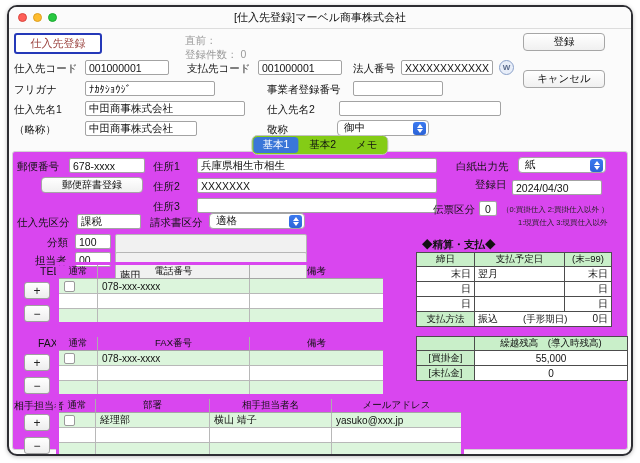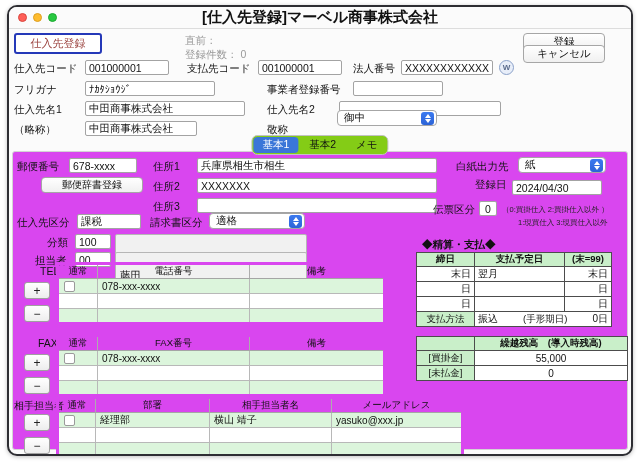--- a/index.html
+++ b/index.html
@@ -11,21 +11,21 @@
   html,body{width:640px;height:463px;background:#fff;overflow:hidden}
   .frame{position:absolute;left:7px;top:5px;width:626px;height:451px;border:2px solid #2e2e33;
          border-radius:10px;background:#fbfbfb;overflow:hidden;box-shadow:0 1px 4px rgba(0,0,0,.25)}
   .titlebar{position:absolute;left:0;top:0;right:0;height:22px;background:#fbfbfb;
             border-bottom:1px solid #ddd;display:flex;align-items:center;justify-content:center}
   .lights{position:absolute;left:9px;top:6px;display:flex;gap:6px}
   .light{width:9px;height:9px;border-radius:50%;display:inline-block}
   .light.r{background:var(--c-traffic-red);border:1px solid #d94941}
   .light.y{background:var(--c-traffic-yellow);border:1px solid #dd9f22}
   .light.g{background:var(--c-traffic-green);border:1px solid #1faa33}
-  .wtitle{font-size:15px;font-weight:bold;color:#111}
+  .wtitle{font-size:11px;font-weight:normal;color:#111}
   .content{position:absolute;left:0;top:23px;right:0;bottom:0}
   .lbl{position:absolute;font-size:10.5px;color:#131313;white-space:nowrap}
   .lbl.sm{font-size:10px}
   .note{position:absolute;font-size:7.5px;color:#222;white-space:nowrap}
   .tb{position:absolute;height:15px;border:1px solid #a3a3a3;background:#fff;border-radius:2px;
       font-size:10.5px;padding:0 3px;color:#111;outline:none}
   .disp{position:absolute;height:15px;border:1px solid #b6b6b6;background:#f1f1f1;border-radius:2px;
       font-size:10.5px;padding:16px 4px;color:#111;white-space:nowrap;overflow:hidden}
   .btn{position:absolute;background:linear-gradient(#ffffff,#f0f0f0);border:1px solid #a6a6a6;
       border-radius:4px;font-size:10.5px;color:#111;text-align:center;cursor:pointer}
@@ -56,21 +56,21 @@
   .cb{display:inline-block;width:11px;height:11px;background:#fff;border:1px solid #9a9a9a;
       border-radius:2px;vertical-align:middle;margin-left:1px;cursor:pointer}
   table{border-collapse:collapse;table-layout:fixed;position:absolute}
   .gtable{border:3px solid #d946ef;background:transparent}
   .gtable th{font-weight:normal;font-size:9.5px;height:13px;border-left:1px solid #adadad;
       border-bottom:1px solid #a5a5a5;text-align:center;color:#111;overflow:hidden}
   .gtable td{height:15px;border:1px solid #b8b8b8;font-size:10px;padding:0 4px;color:#111;
       background:#fff;white-space:nowrap;overflow:hidden}
   .gtable tr.g td{background:var(--c-green-row)}
   .ptable{border:1px solid #4c4c4c;background:#fff}
-  .ptable th{background:var(--c-green-header);font-weight:bold;font-size:9.5px;height:14px;
+  .ptable th{background:var(--c-green-header);font-weight:normal;font-size:9.5px;height:14px;
       border:1px solid #4c4c4c;color:#111;overflow:hidden}
   .ptable td{height:13px;border:1px solid #4c4c4c;font-size:10px;padding:0 3px;color:#111;
       white-space:nowrap;overflow:hidden}
   .ptable td.hc{background:var(--c-green-header);text-align:center;font-size:9.5px}
   .ptable td.ra{text-align:right}
   .ptable td.ce{text-align:center}
   .spread{display:flex;justify-content:space-between;align-items:flex-end}
   .secttl{position:absolute;font-size:10.5px;font-weight:bold;color:#111}
 </style>
 </head>
@@ -85,21 +85,21 @@
     </div>
     <div class="wtitle">[仕入先登録]マーベル商事株式会社</div>
   </div>
 
   <div class="content">
 
     <div class="modebox">仕入先登録</div>
     <div class="lbl gray" style="left:176px;top:4px">直前：</div>
     <div class="lbl gray" style="left:176px;top:18px">登録件数： 0</div>
     <button class="btn" style="right:26px;top:3px;width:82px;height:18px">登録</button>
-    <button class="btn" style="right:26px;top:15px;width:82px;height:18px">キャンセル</button>
+    <button class="btn" style="right:26px;top:40px;width:82px;height:18px">キャンセル</button>
 
     <span class="lbl" style="left:5px;top:32px">仕入先コード</span>
     <input class="tb" style="left: 76px; top: 30px; width: 84px;" value="001000001">
     <span class="lbl" style="left:178px;top:32px">支払先コード</span>
     <input class="tb" style="left: 249px; top: 30px; width: 84px;" value="001000001">
     <span class="lbl" style="left:344px;top:32px">法人番号</span>
     <input class="tb" style="left: 392px; top: 30px; width: 92px;" value="XXXXXXXXXXXXX">
     <span class="wicon" style="left:490px;top:30px">W</span>
 
     <span class="lbl" style="left:5px;top:53px">フリガナ</span>
@@ -108,38 +108,38 @@
     <input class="tb" style="left: 344px; top: 51px; width: 90px;" value="">
 
     <span class="lbl" style="left:5px;top:73px">仕入先名1</span>
     <input class="tb" style="left: 76px; top: 71px; width: 160px;" value="中田商事株式会社">
     <span class="lbl" style="left:258px;top:73px">仕入先名2</span>
     <input class="tb" style="left: 330px; top: 71px; width: 162px;" value="">
 
     <span class="lbl" style="left:5px;top:93px">（略称）</span>
     <input class="tb" style="left: 76px; top: 91px; width: 112px;" value="中田商事株式会社">
     <span class="lbl" style="left:258px;top:93px">敬称</span>
-    <div class="sel" style="left:328px;top:80px;width:100px">
+    <div class="sel" style="left:328px;top:90px;width:92px">
       <span>御中</span>
       <span class="stepper">
           <span class="tri-up"></span>
           <span class="tri-dn"></span>
         </span>
     </div>
 
     <div class="tabs">
       <div class="tab active">基本1</div>
       <div class="tab">基本2</div>
       <div class="tab">メモ</div>
     </div>
 
     <div class="panel">
 
       <span class="lbl" style="left:4px;top:8px">郵便番号</span>
-      <input class="tb" style="left: 56px; top: 6px; width: 68px;" value="678-xxxx">
+      <input class="tb" style="left: 56px; top: 6px; width: 76px;" value="678-xxxx">
       <span class="lbl" style="left:140px;top:8px">住所1</span>
       <input class="tb" style="left: 184px; top: 6px; width: 240px;" value="兵庫県相生市相生">
       <button class="btn" style="left:28px;top:25px;width:102px;height:16px;font-size:10px">郵便辞書登録</button>
       <span class="lbl" style="left:140px;top:28px">住所2</span>
       <input class="tb" style="left: 184px; top: 26px; width: 240px;" value="XXXXXXX">
       <span class="lbl" style="left:140px;top:48px">住所3</span>
       <input class="tb" style="left: 184px; top: 46px; width: 240px;" value="">
 
       <span class="lbl" style="left:4px;top:64px">仕入先区分</span>
       <input class="tb" style="left: 64px; top: 62px; width: 64px;" value="課税">

